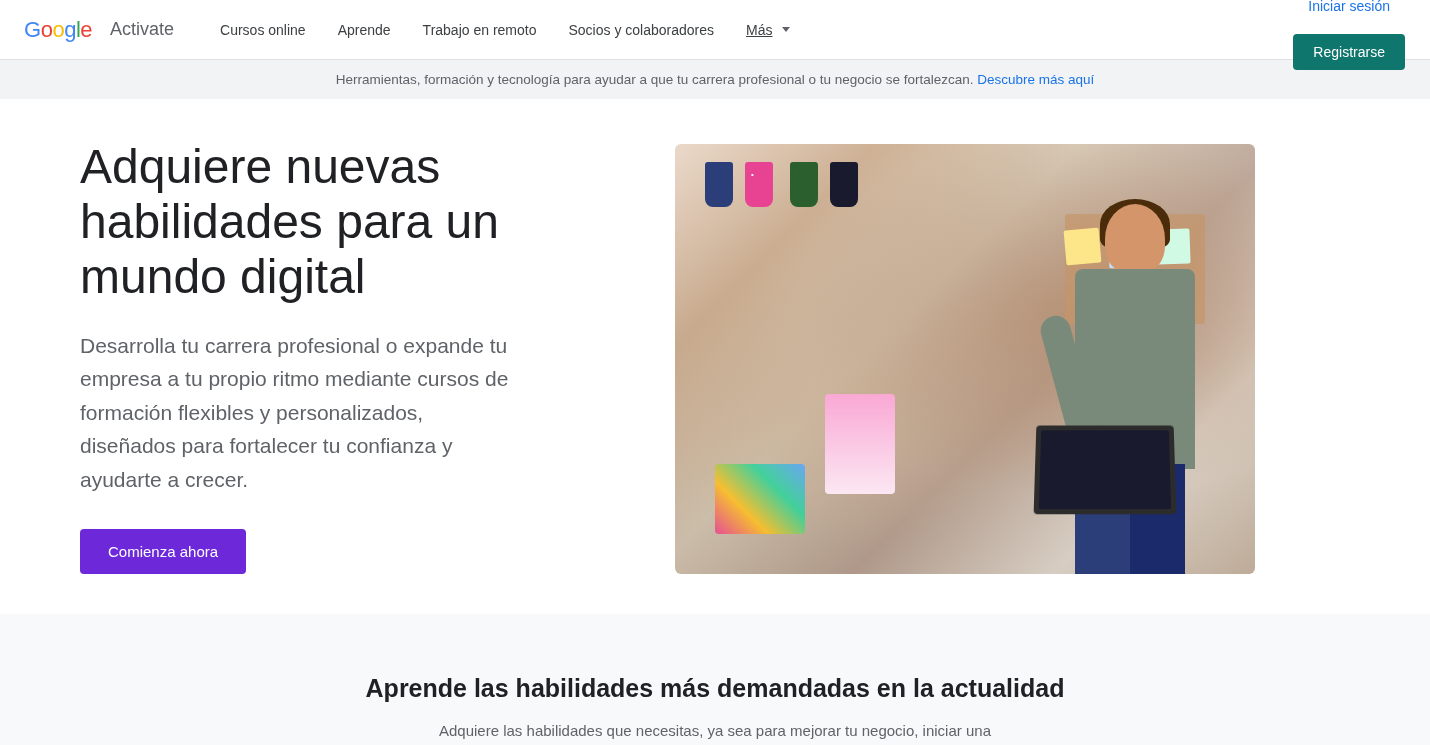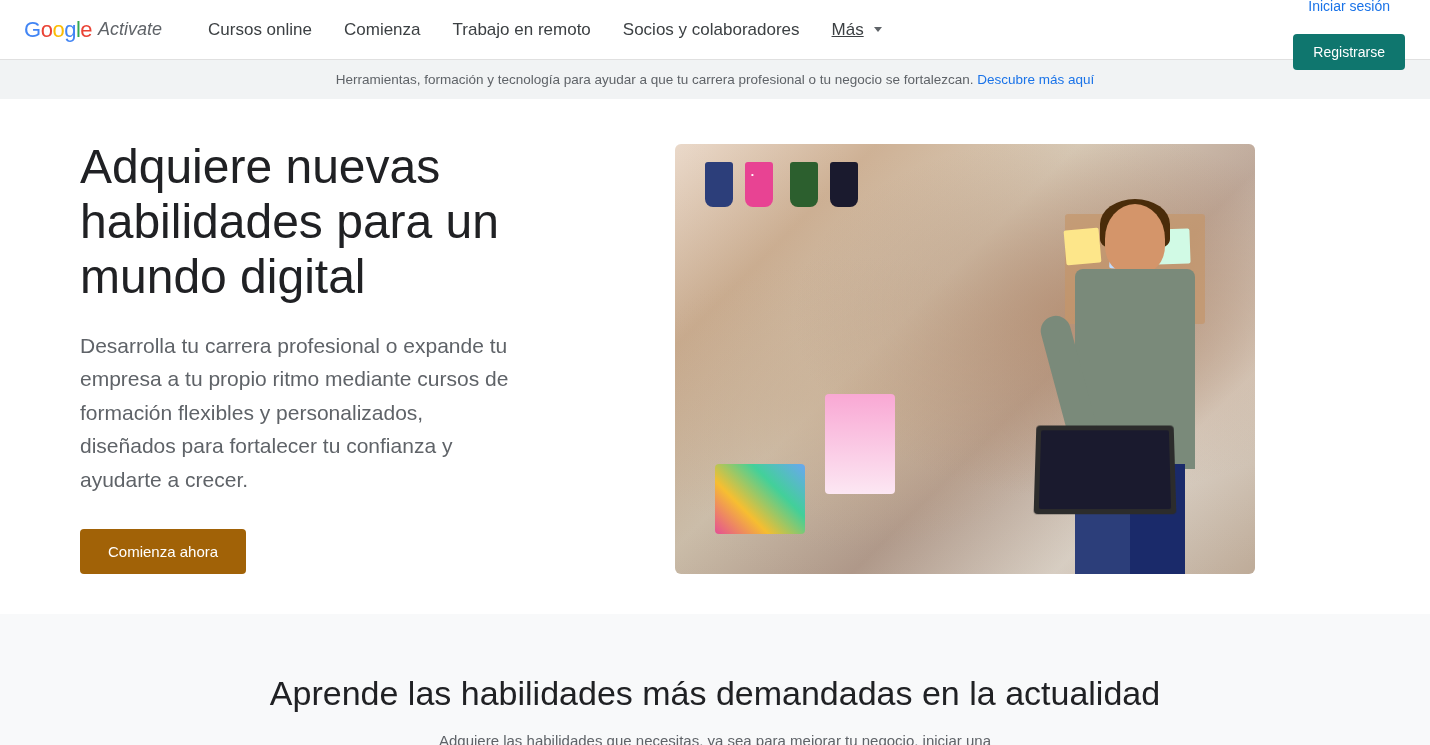--- a/index.html
+++ b/index.html
@@ -31,31 +31,30 @@
       letter-spacing: -0.5px;
     }
     .g-blue { color: #4285F4; }
     .g-red { color: #EA4335; }
     .g-yellow { color: #FBBC05; }
     .g-green { color: #34A853; }
     .logo-activate {
       font-size: 18px;
       font-weight: 400;
       color: #5f6368;
-      margin-left: 2px;
-      font-style: italic;
+      margin-left: 14px;
     }
     .nav-links {
       display: flex;
       align-items: center;
       gap: 4px;
       flex: 1;
     }
     .nav-link {
-      font-size: 17px;
+      font-size: 14px;
       color: #3c4043;
       text-decoration: none;
       padding: 8px 14px;
       border-radius: 4px;
       cursor: pointer;
       white-space: nowrap;
     }
     .nav-link.has-arrow {
       display: flex;
       align-items: center;
@@ -126,21 +125,21 @@
     }
     .hero-subtitle {
       font-size: 21px;
       color: #5f6368;
       line-height: 1.6;
       margin-bottom: 32px;
       max-width: 440px;
     }
     .btn-start {
       display: inline-block;
-      background: #a16207;
+      background: #6d28d9;
       color: #fff;
       font-size: 15px;
       font-weight: 500;
       padding: 14px 28px;
       border-radius: 4px;
       border: none;
       cursor: pointer;
       text-decoration: none;
     }
     .hero-image {
@@ -310,22 +309,22 @@
     .note-2 { background: #bfdbfe; top: 10px; left: 55px; transform: rotate(3deg); }
     .note-3 { background: #d1fae5; top: 5px; left: 100px; transform: rotate(-2deg); }
 
     
     .skills-section {
       background: #f8f9fa;
       padding: 60px 24px 40px;
       text-align: center;
     }
     .skills-title {
-      font-size: 34px;
-      font-weight: 400;
+      font-size: 25px;
+      font-weight: 700;
       color: #202124;
       margin-bottom: 16px;
     }
     .skills-subtitle {
       font-size: 15px;
       color: #5f6368;
       line-height: 1.6;
       max-width: 560px;
       margin: 0 auto 40px;
     }
@@ -352,21 +351,21 @@
         <span class="g-red">o</span>
         <span class="g-yellow">o</span>
         <span class="g-blue">g</span>
         <span class="g-green">l</span>
         <span class="g-red">e</span>
     </span>
     <span class="logo-activate">Activate</span>
   </a>
   <div class="nav-links">
     <a class="nav-link">Cursos online</a>
-    <a class="nav-link">Comienza</a>
+    <a class="nav-link">Aprende</a>
     <a class="nav-link">Trabajo en remoto</a>
     <a class="nav-link">Socios y colaboradores</a>
     <a class="nav-link has-arrow">
       <span>Más</span>
       <span class="arrow-down"></span>
     </a>
   </div>
   <div class="nav-right">
     <button class="btn-signin">Iniciar sesión</button>
     <button class="btn-register">Registrarse</button>

